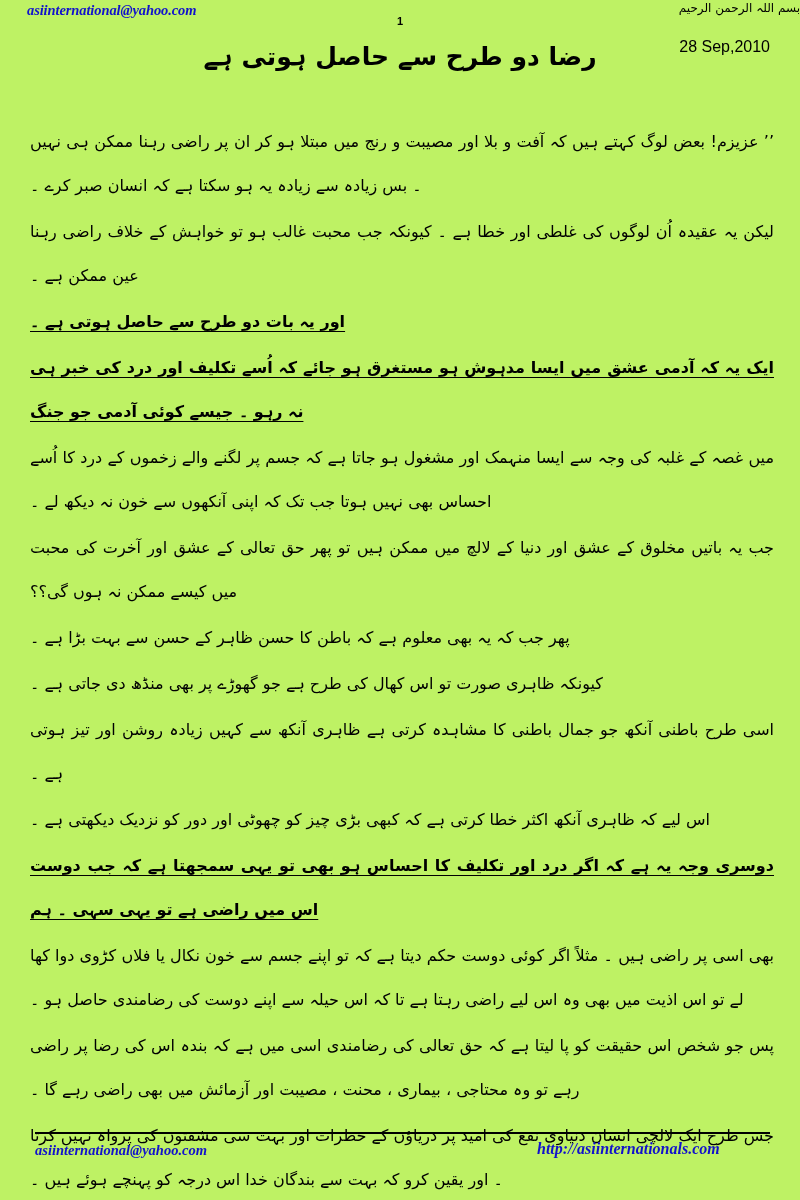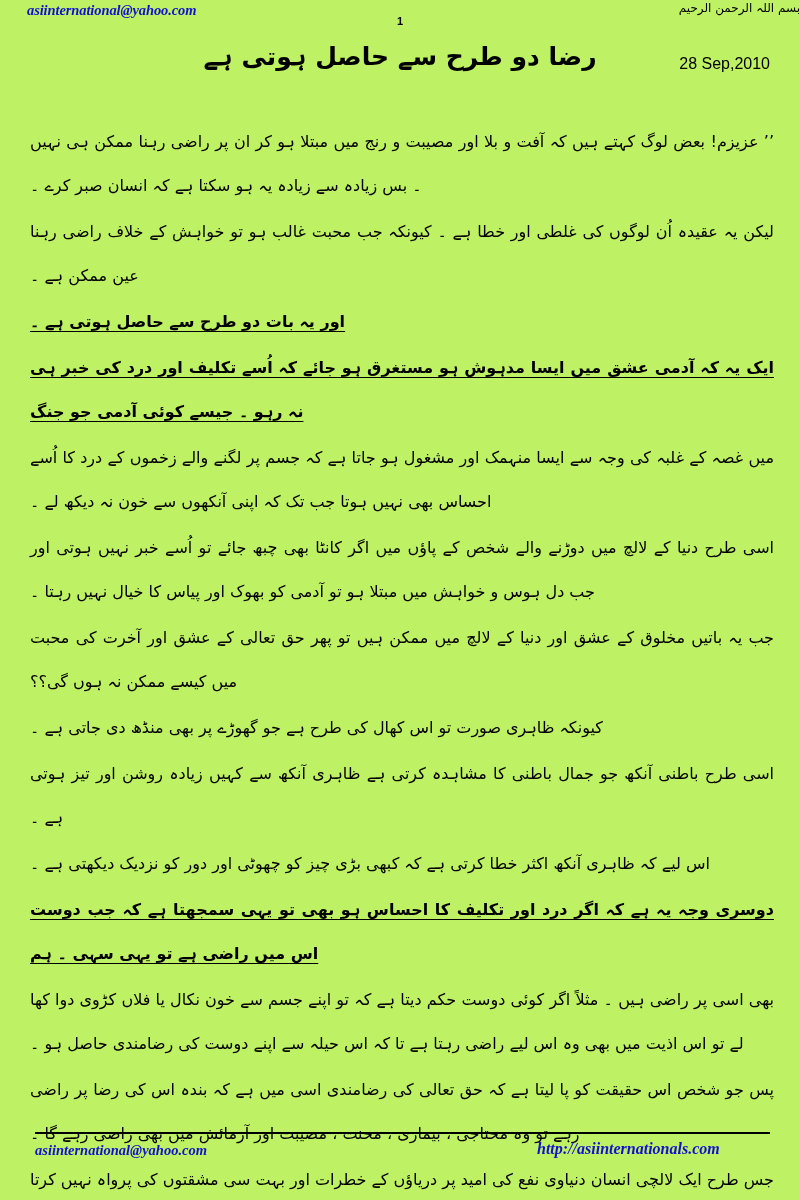--- a/index.html
+++ b/index.html
@@ -57,21 +57,20 @@
     color: #000000;
   }
   .hdr-date {
     position: absolute;
     right: 30px;
     top: 38px;
     font-family: "Liberation Sans", sans-serif;
     font-size: 16px;
     color: #000000;
     white-space: nowrap;
-    margin-top: 17px;
   }
   .hdr-title {
     position: absolute;
     left: 0;
     right: 0;
     top: 40px;
     text-align: center;
     direction: rtl;
     font-family: "DejaVu Sans", sans-serif;
     font-size: 25px;
@@ -166,22 +165,22 @@
 
     <div class="hdr-title">رضا دو طرح سے حاصل ہوتی ہے</div>
   </div>
 
   <div class="body-area">
     <p class="para">’’ عزیزم! بعض لوگ کہتے ہیں کہ آفت و بلا اور مصیبت و رنج میں مبتلا ہو کر ان پر راضی رہنا ممکن ہی نہیں ۔ بس زیادہ سے زیادہ یہ ہو سکتا ہے کہ انسان صبر کرے ۔</p>
     <p class="para">لیکن یہ عقیدہ اُن لوگوں کی غلطی اور خطا ہے ۔ کیونکہ جب محبت غالب ہو تو خواہش کے خلاف راضی رہنا عین ممکن ہے ۔</p>
     <p class="para emph short">اور یہ بات دو طرح سے حاصل ہوتی ہے ۔</p>
     <p class="para emph">ایک یہ کہ آدمی عشق میں ایسا مدہوش ہو مستغرق ہو جائے کہ اُسے تکلیف اور درد کی خبر ہی نہ رہو ۔ جیسے کوئی آدمی جو جنگ</p>
     <p class="para">میں غصہ کے غلبہ کی وجہ سے ایسا منہمک اور مشغول ہو جاتا ہے کہ جسم پر لگنے والے زخموں کے درد کا اُسے احساس بھی نہیں ہوتا  جب تک کہ اپنی آنکھوں سے خون نہ دیکھ لے ۔</p>
-    <p class="para">اسی طرح دنیا کے لالچ میں دوڑنے والے شخص کے پاؤں میں اگر کانٹا بھی چبھ جائے تو اُسے خبر نہیں ہوتی اور جب دل ہوس و خواہش میں مبتلا ہو تو آدمی کو بھوک اور پیاس کا خیال نہیں رہتا ۔</p>
     <p class="para">جب یہ باتیں مخلوق کے عشق اور دنیا کے لالچ میں ممکن ہیں تو پھر حق تعالی کے عشق اور آخرت کی محبت میں کیسے ممکن نہ ہوں گی؟؟</p>
+    <p class="para short">پھر جب کہ یہ بھی معلوم ہے کہ باطن کا حسن ظاہر کے حسن سے بہت بڑا ہے ۔</p>
     <p class="para short">کیونکہ ظاہری صورت تو اس کھال کی طرح ہے جو گھوڑے پر بھی منڈھ دی جاتی ہے ۔</p>
     <p class="para short">اسی طرح باطنی آنکھ جو جمال باطنی کا مشاہدہ کرتی ہے ظاہری آنکھ سے کہیں زیادہ روشن اور تیز ہوتی ہے ۔</p>
     <p class="para short">اس لیے کہ ظاہری آنکھ اکثر خطا کرتی ہے کہ کبھی بڑی چیز کو چھوٹی اور دور کو نزدیک دیکھتی ہے ۔</p>
     <p class="para emph">دوسری وجہ یہ ہے کہ اگر درد اور تکلیف کا احساس ہو بھی تو یہی سمجھتا ہے کہ جب دوست اس میں راضی ہے تو یہی سہی ۔ ہم</p>
     <p class="para">بھی اسی پر راضی ہیں ۔ مثلاً اگر کوئی دوست حکم دیتا ہے کہ تو اپنے جسم سے خون نکال یا فلاں کڑوی دوا کھا لے تو اس اذیت میں بھی وہ اس لیے راضی رہتا ہے تا کہ اس حیلہ سے اپنے دوست کی رضامندی حاصل ہو ۔</p>
     <p class="para">پس جو شخص اس حقیقت کو پا لیتا ہے کہ حق تعالی کی رضامندی اسی میں ہے کہ بندہ اس کی رضا پر راضی رہے تو وہ محتاجی ، بیماری ، محنت ، مصیبت اور آزمائش میں بھی راضی رہے گا ۔</p>
     <p class="para">جس طرح ایک لالچی انسان دنیاوی نفع کی امید پر دریاؤں کے خطرات اور بہت سی مشقتوں کی پرواہ نہیں کرتا ۔ اور یقین کرو کہ بہت سے بندگان خدا اس درجہ کو پہنچے ہوئے ہیں ۔</p>
 
   </div>
 

